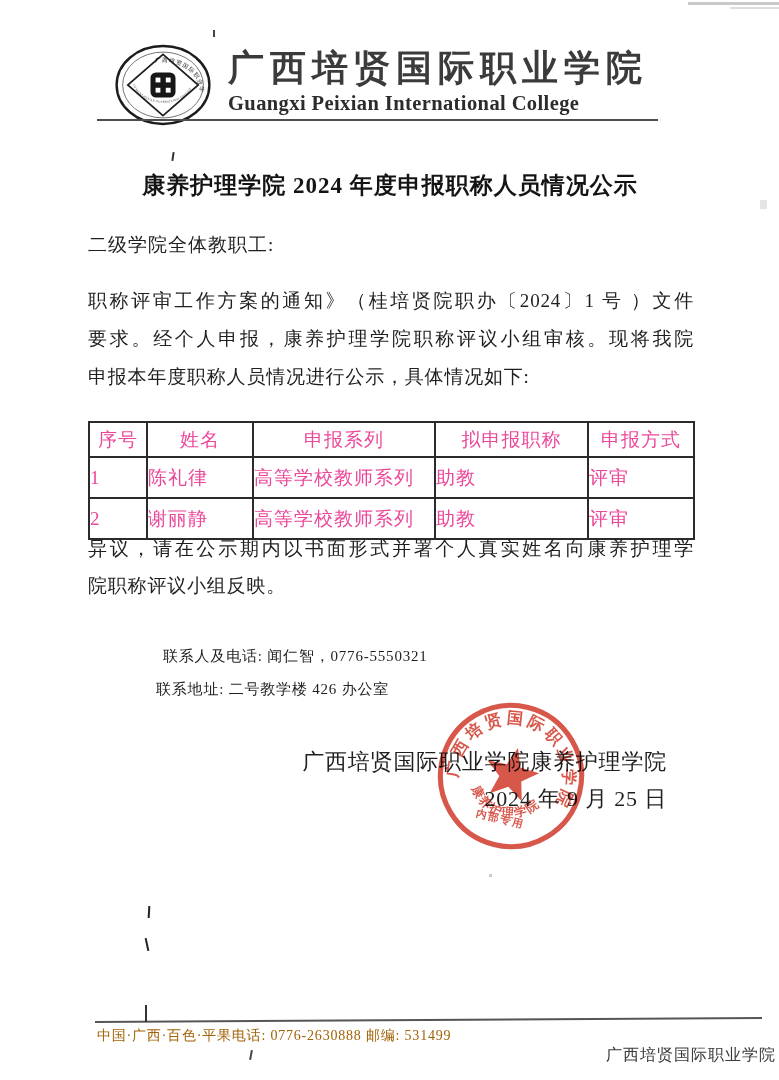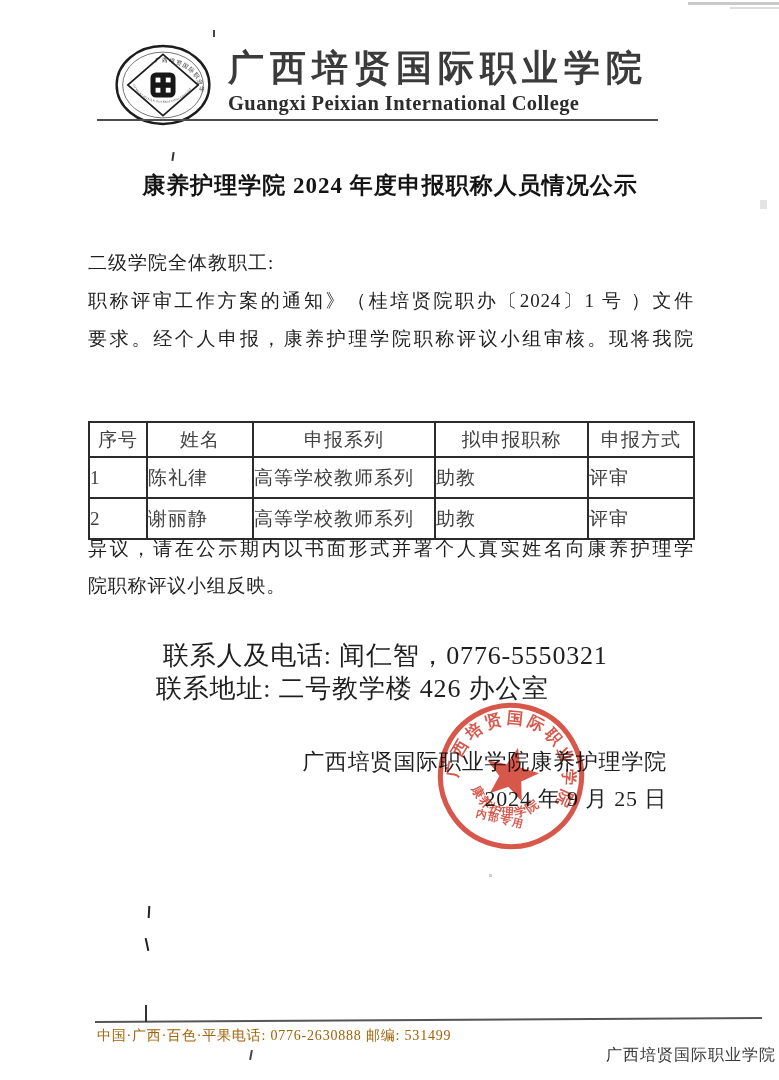--- a/index.html
+++ b/index.html
@@ -26,45 +26,45 @@
     letter-spacing: 0.4px; white-space: nowrap; line-height: 24px; margin-top: 1px;
   }
   .head-rule { position: absolute; top: 119px; left: 97px; width: 561px; height: 2px; background: #4d4d4d; }
   
   .doc-title {
     position: absolute; top: 171px; left: 70px; width: 640px;
     text-align: center; font-size: 23px; font-weight: bold;
     letter-spacing: 1px; line-height: 30px; color: #141414;
   }
   .salutation {
-    position: absolute; top: 248px; left: 88px; width: 605px;
+    position: absolute; top: 230px; left: 88px; width: 605px;
     font-size: 19px; letter-spacing: 1px; line-height: 30px;
   }
   .para { position: absolute; left: 88px; width: 606px; font-size: 19px; letter-spacing: 0.8px; }
   .para .bline { line-height: 38px; white-space: nowrap; }
   .para .just { text-align: justify; text-align-last: justify; white-space: normal; }
   .para .firstline { padding-left: 38px; }
   #para1 { top: 282px; }
   #para2 { top: 530px; }
   #para2 .bline { line-height: 37px; }
   
   .roster {
     position: absolute; top: 421px; left: 88px; width: 605px;
     border-collapse: collapse; table-layout: fixed;
   }
   .roster th, .roster td {
     border: 2px solid #2b2b2b; vertical-align: middle;
-    font-size: 19px; font-weight: normal; letter-spacing: 1px; color: #404040;
+    font-size: 19px; font-weight: normal; letter-spacing: 1px; color: #ec4899;
     padding: 0;
     margin-top: 22px;
   }
   .roster thead th { height: 35px; }
   .roster tbody td { height: 41px; }
   
-  .contact { position: absolute; font-size: 26px; letter-spacing: 0.8px; line-height: 30px; white-space: nowrap; }
+  .contact { position: absolute; font-size: 15px; letter-spacing: 0.8px; line-height: 30px; white-space: nowrap; }
   #contact-phone { top: 641px; left: 163px; }
   #contact-address { top: 674px; left: 156px; }
   .signature {
     position: absolute; top: 743px; right: 112px;
     text-align: right; font-size: 22px; letter-spacing: 0.8px; line-height: 37px;
     white-space: nowrap;
     margin-left: 12px;
   }
   
   .seal {
@@ -126,20 +126,21 @@
     </div>
   </div>
   <div class="head-rule"></div>
 
   <div class="doc-title">康养护理学院 2024 年度申报职称人员情况公示</div>
   <div class="salutation">二级学院全体教职工:</div>
 
   <div class="para" id="para1">
     <div class="bline just">职称评审工作方案的通知》（桂培贤院职办〔2024〕1 号 ）文件</div>
     <div class="bline just">要求。经个人申报，康养护理学院职称评议小组审核。现将我院</div>
+    <div class="bline">申报本年度职称人员情况进行公示，具体情况如下:</div>
   </div>
 
   <table class="roster">
     <colgroup>
       <col style="width:58px">
         <col style="width:106px">
         <col style="width:182px">
         <col style="width:153px">
         <col style="width:106px">
     </colgroup>

